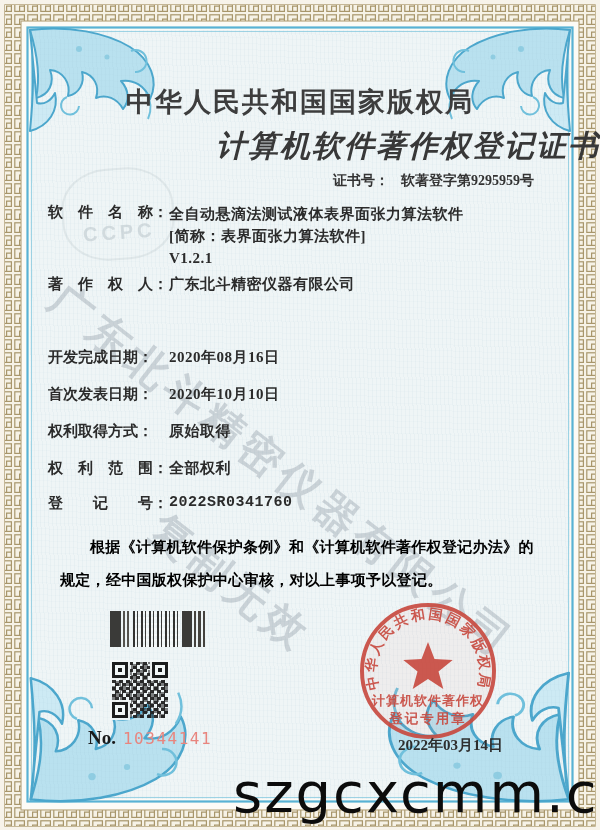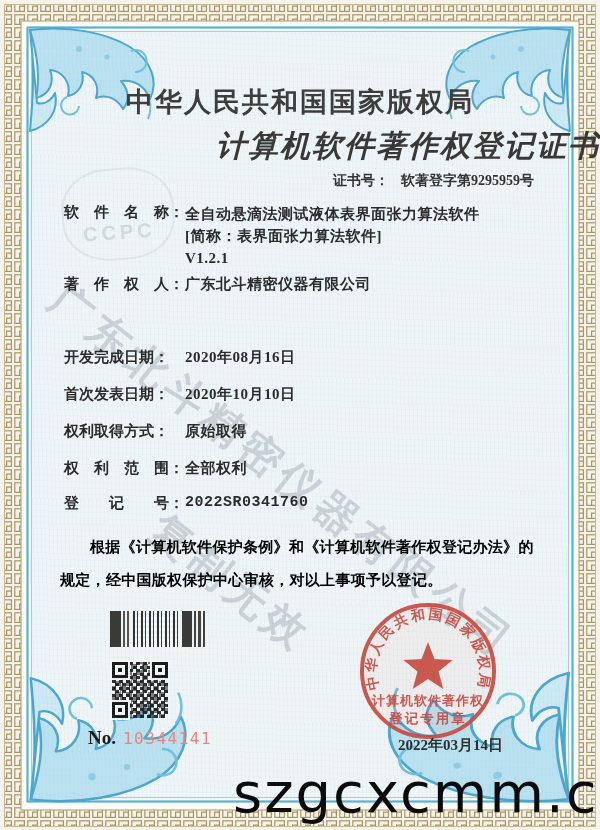--- a/index.html
+++ b/index.html
@@ -35,21 +35,21 @@
   .wm-2 { left:172px; top:502px; font-size:42px; letter-spacing:6px; transform:rotate(38deg); }
   
   .title { position:absolute; left:0; top:84px; width:100%; text-align:center; z-index:4;
            font-size:27px; font-weight:bold; letter-spacing:2px; color:#3d3d3d; }
   .subtitle { position:absolute; left:0; top:126px; width:100%; text-align:right; z-index:4;
               font-size:30px; font-weight:bold; letter-spacing:2px; color:#383838;font-style:italic; }
   .certno { position:absolute; right:66px; top:172px; z-index:4; font-size:14px;
             font-weight:bold; color:#333;text-align:right; }
   .certno .gap { display:inline-block; width:12px; }
   
-  .row { position:absolute; left:64px; z-index:4; display:flex; font-size:15px;
+  .row { position:absolute; left:48px; z-index:4; display:flex; font-size:15px;
          font-weight:bold; color:#2b2b2b; }
   .lbl { width:121px; flex:0 0 121px; }
   .val { letter-spacing:0.5px; }
   .val-block .val { display:block; line-height:22px; }
   .statement { position:absolute; left:60px; top:531px; width:484px; z-index:4;
                font-size:15px; font-weight:600; line-height:33px; text-indent:2em;
                letter-spacing:0.3px; color:#000000; }
   
   .barcode { position:absolute; left:110px; top:611px; width:96px; height:36px; z-index:4;
              display:flex; background:transparent; }

